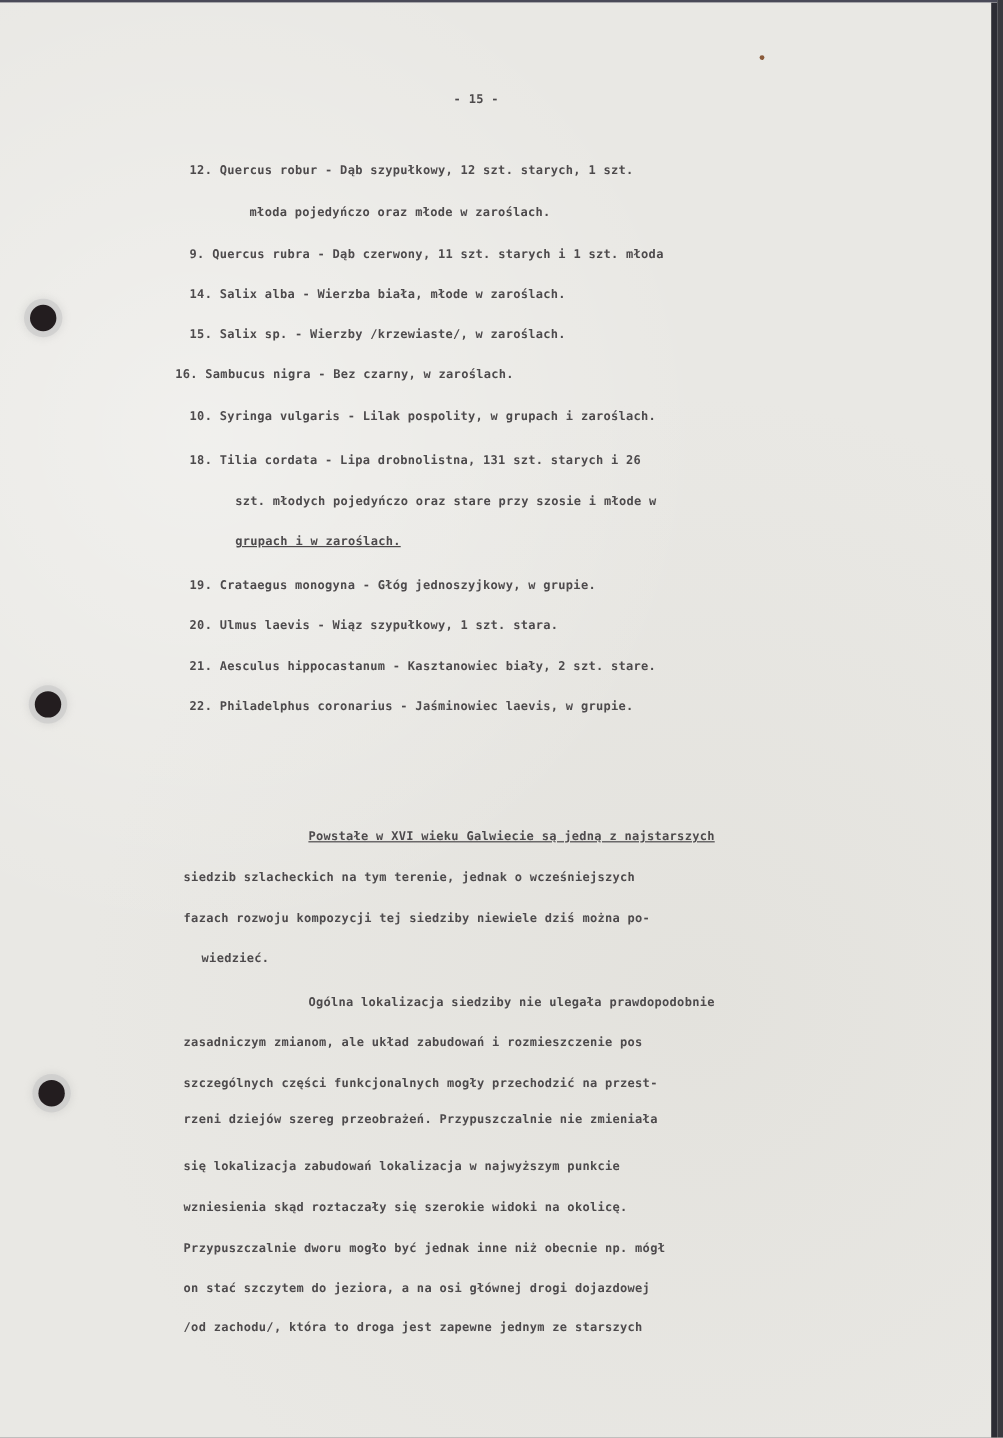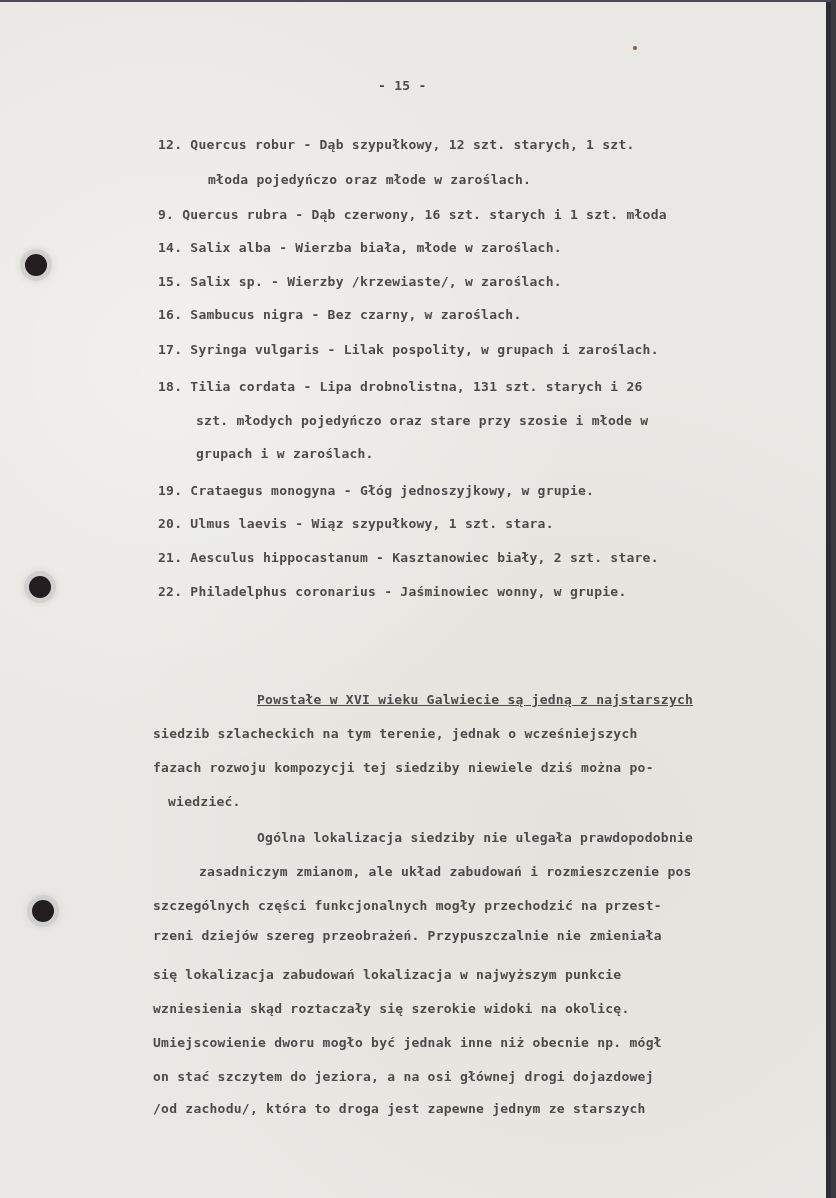--- a/index.html
+++ b/index.html
@@ -45,21 +45,21 @@
     .speck {
       position: absolute;
       width: 4px;
       height: 4px;
       border-radius: 50%;
       background: #8a5a3a;
     }
     .typed {
       font-family: "DejaVu Sans Mono", "Liberation Mono", monospace;
       font-weight: bold;
-      font-size: 13px;
+      font-size: 10px;
       color: #4d4a4c;
       white-space: pre;
       position: absolute;
       letter-spacing: 0.25px;
     }
     .page-number {
       left: 378px;
       top: 76px;
     }
     .heading {
@@ -79,55 +79,55 @@
   <div class="punch-hole" style="left:29px; top:574px;"></div>
   <div class="punch-hole" style="left:32px; top:898px;"></div>
   <div class="speck" style="left:633px; top:44px;"></div>
 
   <div class="typed page-number">- 15 -</div>
 
   <div>
     <div class="typed line" style="left:158px; top:135px;"><span>12.</span> <span>Quercus robur - Dąb szypułkowy, 12 szt. starych, 1 szt.</span></div>
     <div class="typed line" style="left:196px; top:170px;padding-left:12px;">młoda pojedyńczo oraz młode w zaroślach.</div>
 
-    <div class="typed line" style="left:158px; top:205px;"><span>9.</span> <span>Quercus rubra - Dąb czerwony, 16 szt. starych i 1 szt. młoda</span></div>
+    <div class="typed line" style="left:158px; top:205px;"><span>9.</span> <span>Quercus rubra - Dąb czerwony, 11 szt. starych i 1 szt. młoda</span></div>
 
     <div class="typed line" style="left:158px; top:238px;"><span>14.</span> <span>Salix alba - Wierzba biała, młode w zaroślach.</span></div>
 
     <div class="typed line" style="left:158px; top:272px;"><span>15.</span> <span>Salix sp. - Wierzby /krzewiaste/, w zaroślach.</span></div>
 
-    <div class="typed line" style="left:158px; top:305px;"><span>16.</span> <span>Sambucus nigra - Bez czarny, w zaroślach.</span></div>
+    <div class="typed line" style="left:146px; top:305px;"><span>16.</span> <span>Sambucus nigra - Bez czarny, w zaroślach.</span></div>
 
-    <div class="typed line" style="left:158px; top:340px;"><span>17.</span> <span>Syringa vulgaris - Lilak pospolity, w grupach i zaroślach.</span></div>
+    <div class="typed line" style="left:158px; top:340px;"><span>10.</span> <span>Syringa vulgaris - Lilak pospolity, w grupach i zaroślach.</span></div>
 
     <div class="typed line" style="left:158px; top:377px;"><span>18.</span> <span>Tilia cordata - Lipa drobnolistna, 131 szt. starych i 26</span></div>
     <div class="typed line" style="left:196px; top:411px;">szt. młodych pojedyńczo oraz stare przy szosie i młode w</div>
-    <div class="typed line" style="left:196px; top:444px;">grupach i w zaroślach.</div>
+    <div class="typed line" style="left:196px; top:444px;text-decoration:underline;">grupach i w zaroślach.</div>
 
     <div class="typed line" style="left:158px; top:481px;"><span>19.</span> <span>Crataegus monogyna - Głóg jednoszyjkowy, w grupie.</span></div>
 
     <div class="typed line" style="left:158px; top:514px;"><span>20.</span> <span>Ulmus laevis - Wiąz szypułkowy, 1 szt. stara.</span></div>
 
     <div class="typed line" style="left:158px; top:548px;"><span>21.</span> <span>Aesculus hippocastanum - Kasztanowiec biały, 2 szt. stare.</span></div>
 
-    <div class="typed line" style="left:158px; top:582px;"><span>22.</span> <span>Philadelphus coronarius - Jaśminowiec wonny, w grupie.</span></div>
+    <div class="typed line" style="left:158px; top:582px;"><span>22.</span> <span>Philadelphus coronarius - Jaśminowiec laevis, w grupie.</span></div>
   </div>
 
 
   <div>
     <div class="typed line" style="left:257px; top:690px;text-decoration:underline;">Powstałe w XVI wieku Galwiecie są jedną z najstarszych</div>
     <div class="typed line" style="left:153px; top:724px;">siedzib szlacheckich na tym terenie, jednak o wcześniejszych</div>
     <div class="typed line" style="left:153px; top:758px;">fazach rozwoju kompozycji tej siedziby niewiele dziś można po-</div>
     <div class="typed line" style="left:168px; top:792px;">wiedzieć.</div>
   </div>
 
   <div>
     <div class="typed line" style="left:257px; top:828px;">Ogólna lokalizacja siedziby nie ulegała prawdopodobnie</div>
-    <div class="typed line" style="left:153px; top:862px;margin-left:46px;">zasadniczym zmianom, ale układ zabudowań i rozmieszczenie pos</div>
+    <div class="typed line" style="left:153px; top:862px;">zasadniczym zmianom, ale układ zabudowań i rozmieszczenie pos</div>
     <div class="typed line" style="left:153px; top:896px;">szczególnych części funkcjonalnych mogły przechodzić na przest-</div>
     <div class="typed line" style="left:153px; top:926px;">rzeni dziejów szereg przeobrażeń. Przypuszczalnie nie zmieniała</div>
     <div class="typed line" style="left:153px; top:965px;">się lokalizacja zabudowań lokalizacja w najwyższym punkcie</div>
     <div class="typed line" style="left:153px; top:999px;">wzniesienia skąd roztaczały się szerokie widoki na okolicę.</div>
-    <div class="typed line" style="left:153px; top:1033px;">Umiejscowienie dworu mogło być jednak inne niż obecnie np. mógł</div>
+    <div class="typed line" style="left:153px; top:1033px;">Przypuszczalnie dworu mogło być jednak inne niż obecnie np. mógł</div>
     <div class="typed line" style="left:153px; top:1067px;">on stać szczytem do jeziora, a na osi głównej drogi dojazdowej</div>
     <div class="typed line" style="left:153px; top:1099px;">/od zachodu/, która to droga jest zapewne jednym ze starszych</div>
   </div>
 </div>
 
 </body></html>

